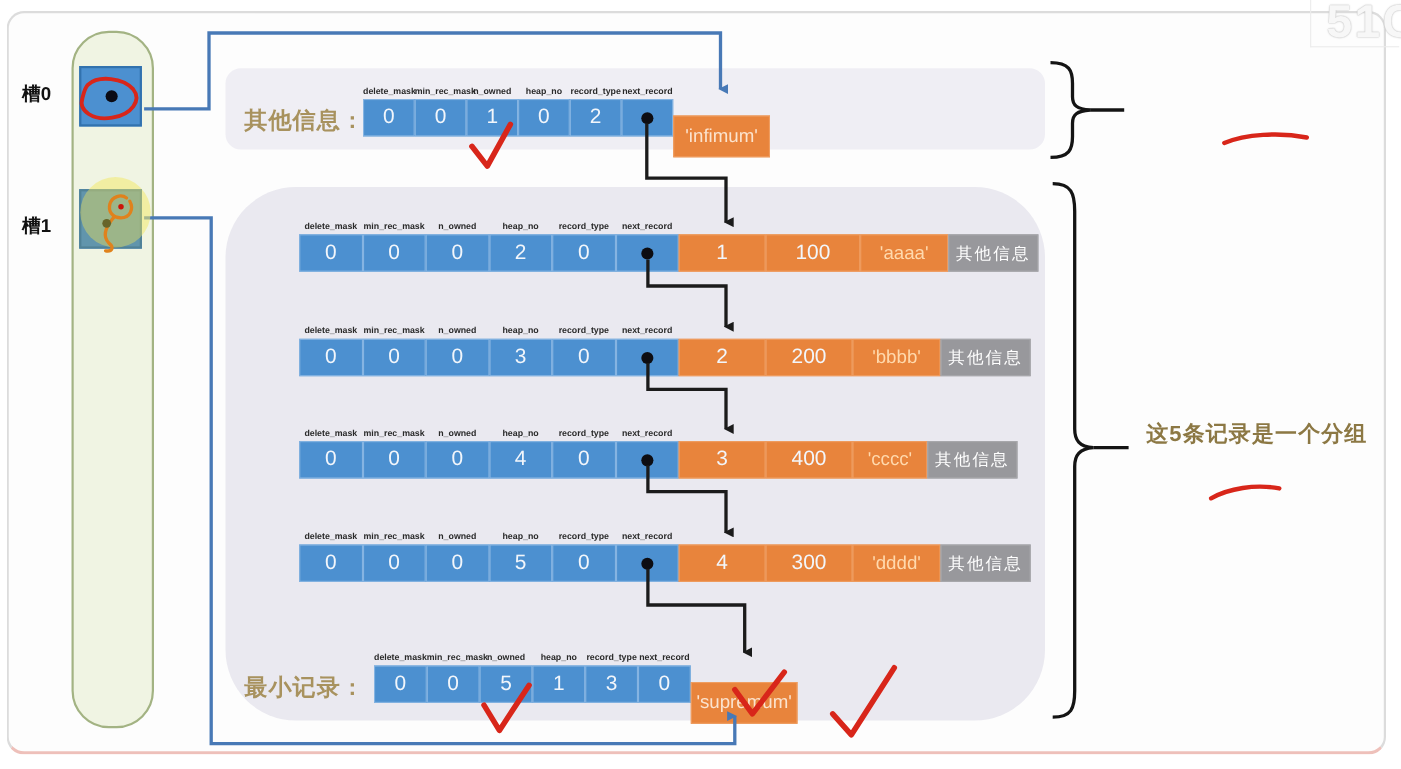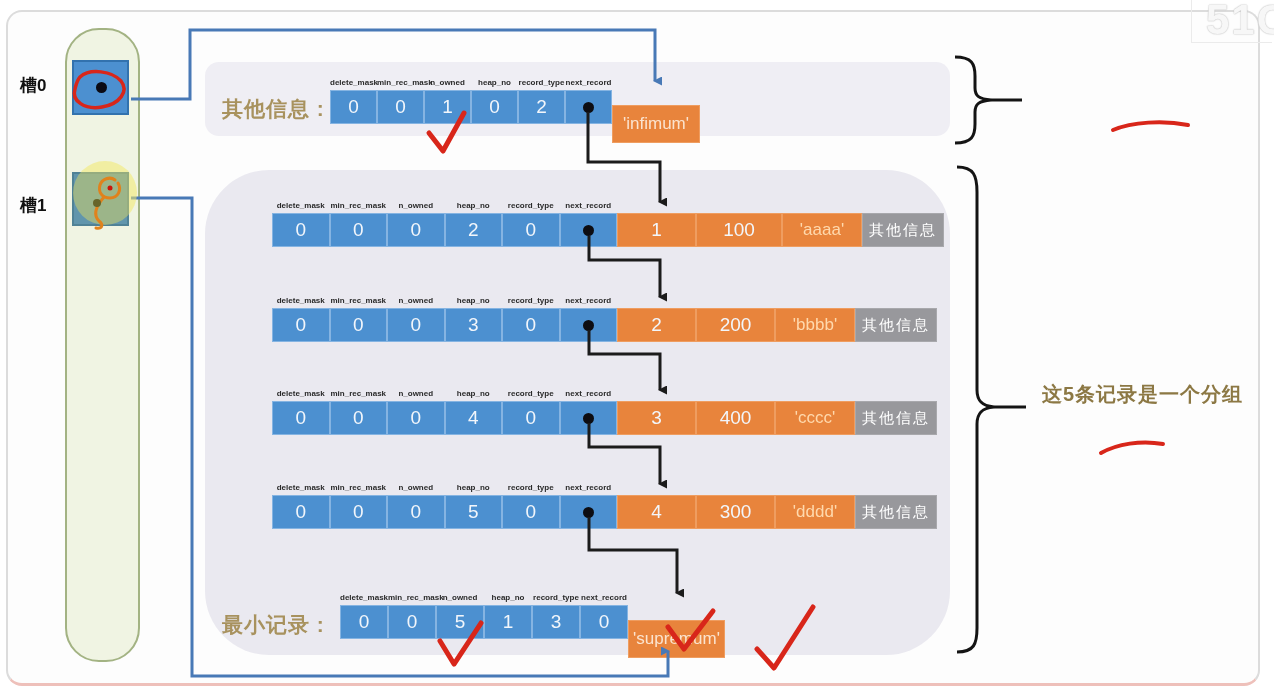--- a/index.html
+++ b/index.html
@@ -160,21 +160,21 @@
           <div class="cell blue" style="width: 57.5px;">0</div>
           <div class="cell blue" style="width: 57.5px;">0</div>
           <div class="cell blue" style="width: 57.5px;">0</div>
           <div class="cell blue" style="width: 57.5px;">4</div>
           <div class="cell blue" style="width: 57.5px;">0</div>
           <div class="cell blue" style="width: 57.5px;">
             <span class="dot"></span>
           </div>
           <div class="cell orange" style="width: 79px; margin-top: 2px;">3</div>
           <div class="cell orange" style="width: 79px; margin-top: 2px;">400</div>
-          <div class="cell orange str" style="width: 80px; margin-top: 2px;">'cccc'</div>
+          <div class="cell orange str" style="width: 68px; margin-top: 2px;">'cccc'</div>
           <div class="cell gray" style="width: 82px; margin-top: 2px;">其他信息</div>
         </div>
       </div>
       <div class="abs" style="left: 272px; top: 482px;">
         <div class="flabels">
           <span style="width: 57.5px;">delete_mask</span>
           <span style="width: 57.5px;">min_rec_mask</span>
           <span style="width: 57.5px;">n_owned</span>
           <span style="width: 57.5px;">heap_no</span>
           <span style="width: 57.5px;">record_type</span>

